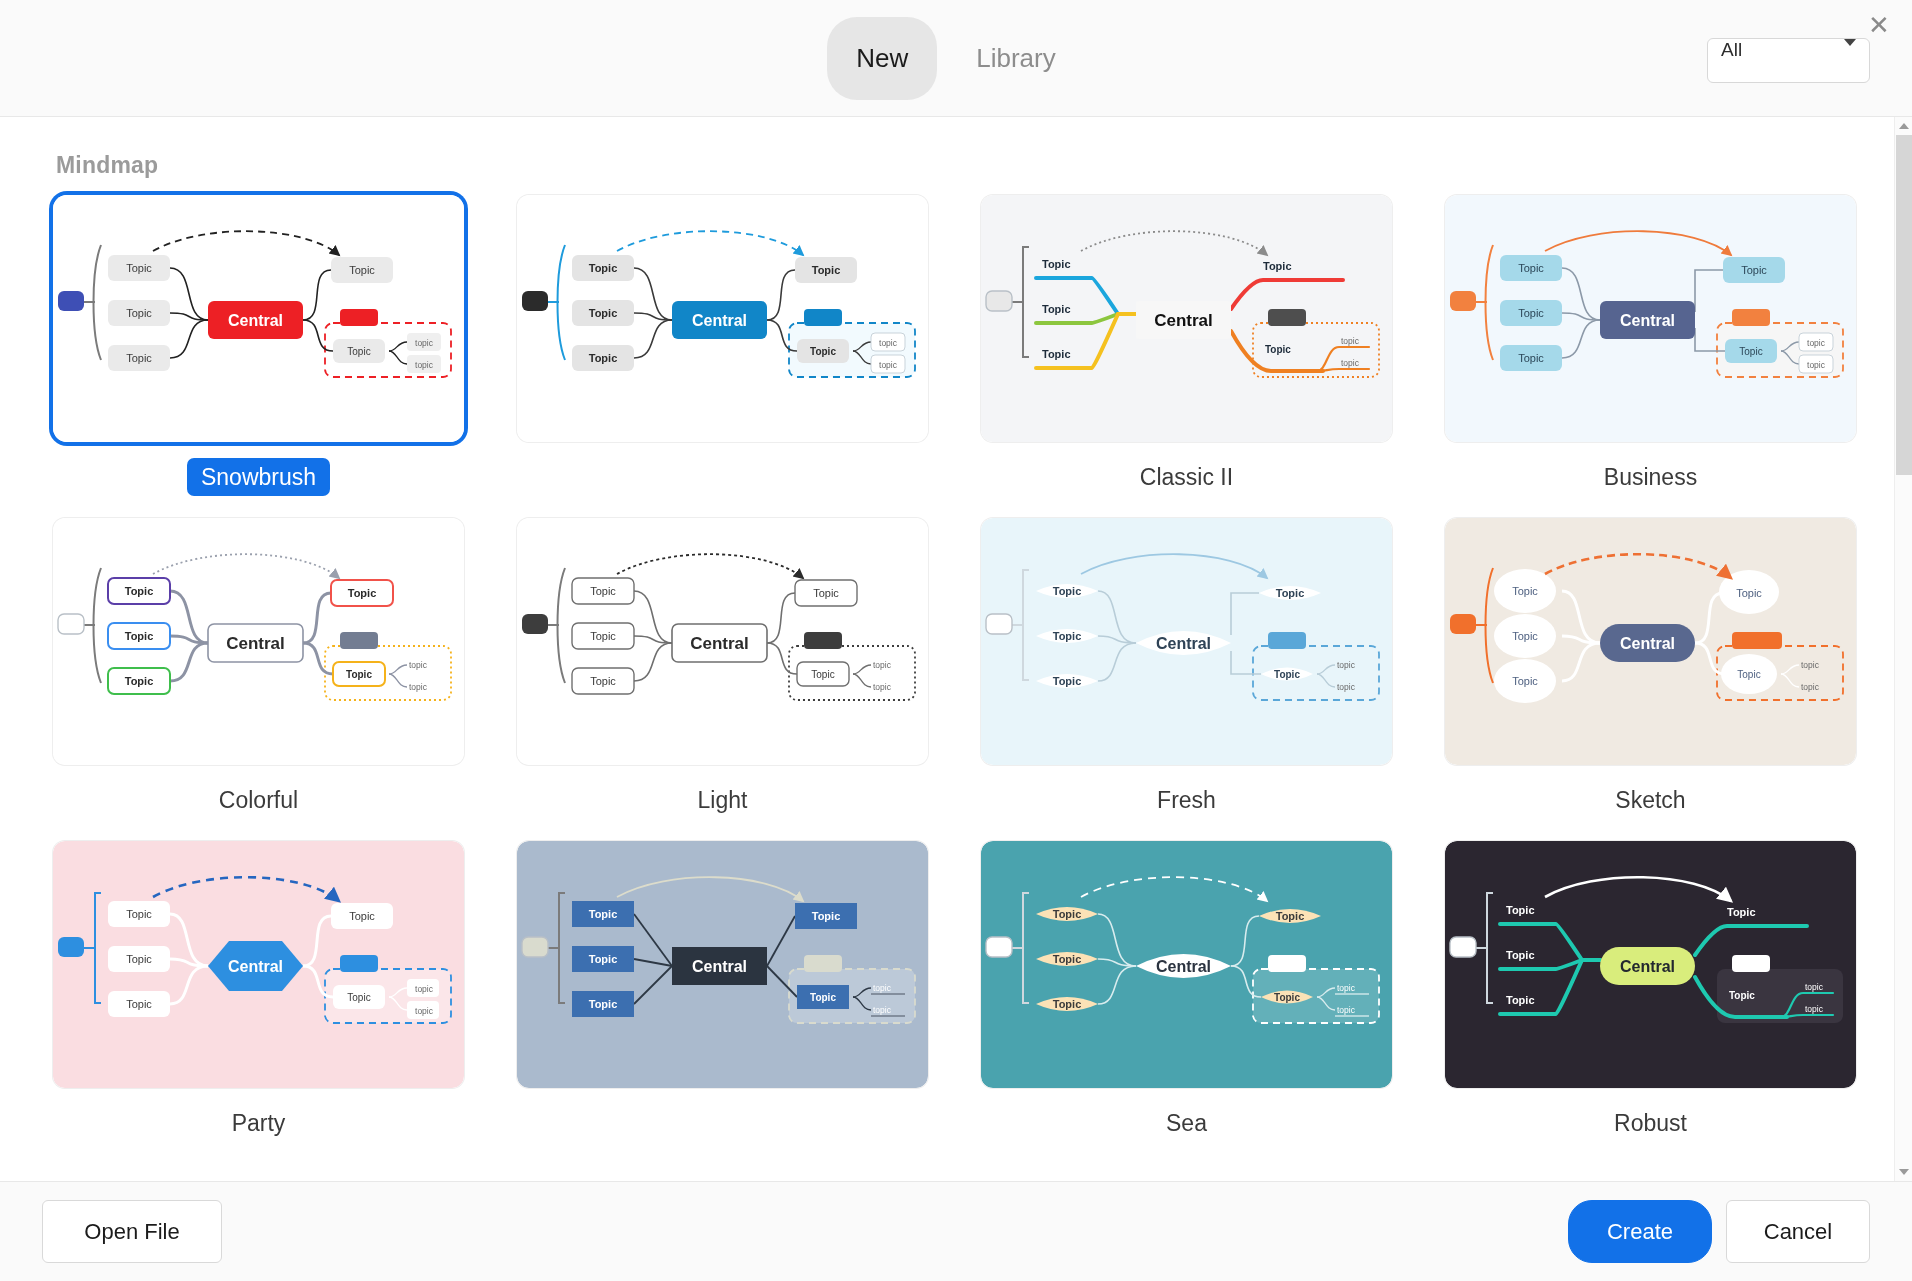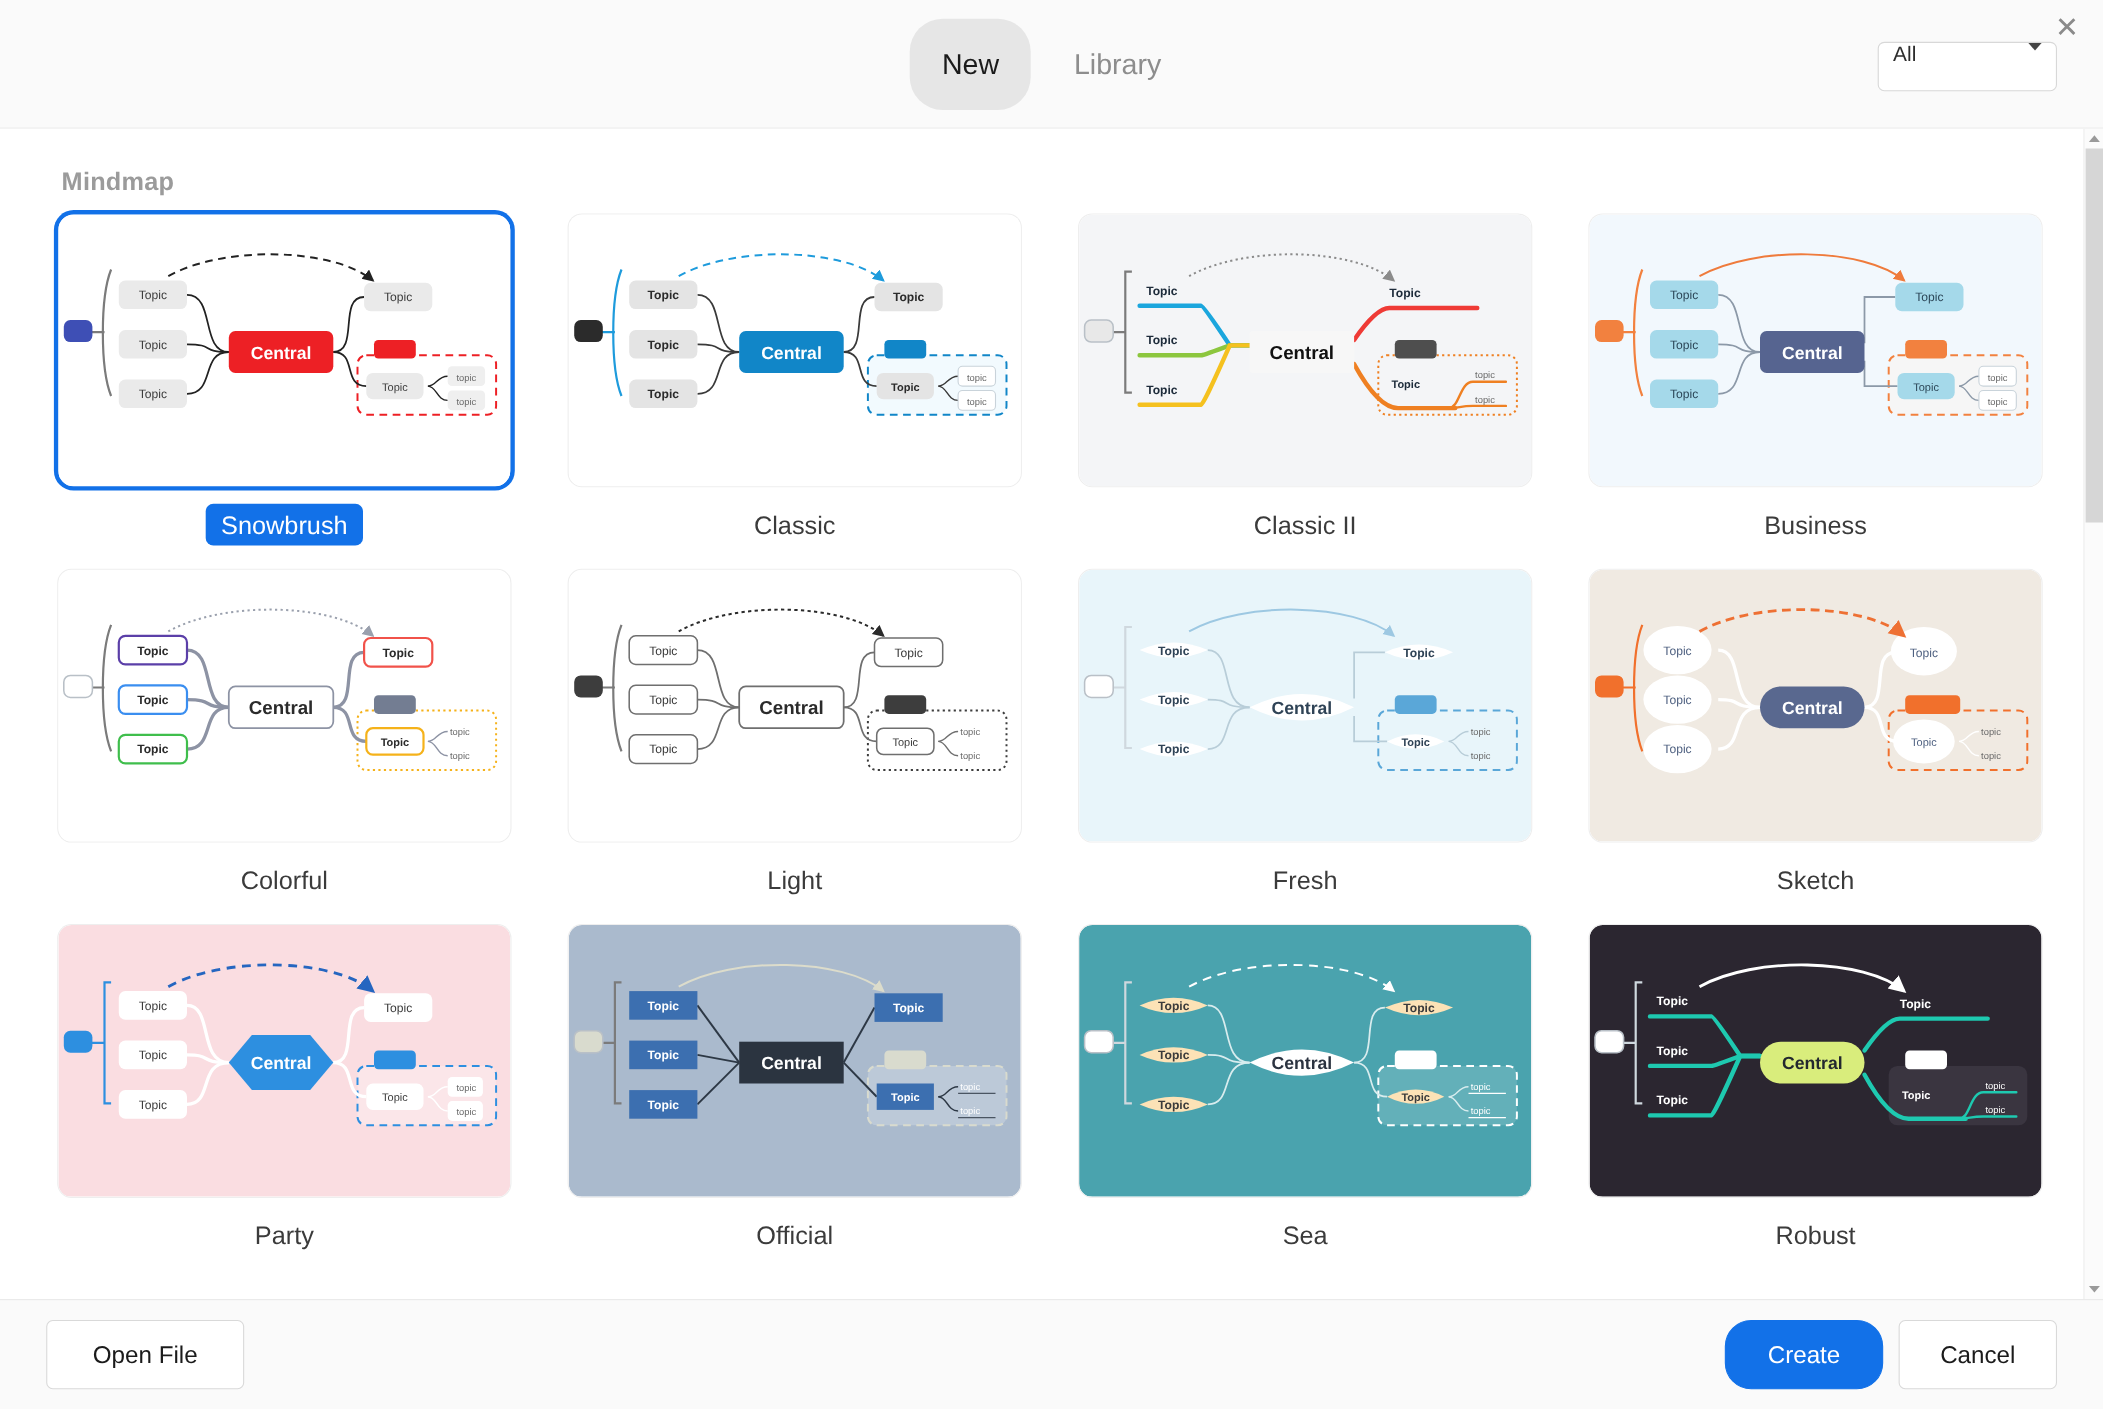--- a/index.html
+++ b/index.html
@@ -280,21 +280,20 @@
               <rect x="155" y="106" width="95" height="38" rx="6" fill="#1186c8" stroke="none" stroke-width="0"></rect>
               <text x="202.5" y="131" text-anchor="middle" font-family="Liberation Sans, sans-serif" font-size="16" font-weight="bold" fill="#ffffff">Central</text>
               <defs>
                 <marker id="arrow-Classic" markerWidth="7" markerHeight="7" refX="5" refY="3" orient="auto">
                   <path d="M0,0 L6,3 L0,6 z" fill="#1e9bdc"></path>
                 </marker>
               </defs>
               <path d="M 100 56 C 150 28 250 30 286 60" fill="none" stroke="#1e9bdc" stroke-width="1.8" stroke-dasharray="7,5" marker-end="url(#arrow-Classic)"></path>
             </svg>
           </div>
-          <div class="caption">Classic</div>
         </div>
         <div class="card">
           <div class="thumb">
             <svg viewBox="0 0 411 247" xmlns="http://www.w3.org/2000/svg">
               <rect x="0" y="0" width="411" height="247" rx="12" fill="#f4f5f7"></rect>
               <path d="M 55 83 H 111 Q 113 83 137 119 H 155" fill="none" stroke="#1ba6dd" stroke-width="4" stroke-linecap="round"></path>
               <path d="M 55 128 H 111 Q 113 128 137 119 H 155" fill="none" stroke="#8cc63e" stroke-width="4" stroke-linecap="round"></path>
               <path d="M 55 173 H 111 Q 113 173 137 119 H 155" fill="none" stroke="#f5c11f" stroke-width="4" stroke-linecap="round"></path>
               <path d="M 48 52 H 42 V 162 H 48" fill="none" stroke="#7b7b7b" stroke-width="2"></path>
               <line x1="28" y1="107" x2="42" y2="107" stroke="#7b7b7b" stroke-width="2"></line>
@@ -601,21 +600,20 @@
               <rect x="155" y="106" width="95" height="38" fill="#2b3440"></rect>
               <text x="202.5" y="131" text-anchor="middle" font-family="Liberation Sans, sans-serif" font-size="16" font-weight="bold" fill="#ffffff">Central</text>
               <defs>
                 <marker id="arrow-Official" markerWidth="7" markerHeight="7" refX="5" refY="3" orient="auto">
                   <path d="M0,0 L6,3 L0,6 z" fill="#dcdccb"></path>
                 </marker>
               </defs>
               <path d="M 100 56 C 150 28 250 30 286 60" fill="none" stroke="#dcdccb" stroke-width="1.8" stroke-dasharray="0" marker-end="url(#arrow-Official)"></path>
             </svg>
           </div>
-          <div class="caption">Official</div>
         </div>
         <div class="card">
           <div class="thumb">
             <svg viewBox="0 0 411 247" xmlns="http://www.w3.org/2000/svg">
               <rect x="0" y="0" width="411" height="247" rx="12" fill="#4aa3ae"></rect>
               <path d="M 117 73 C 141 73 127 125 155 125" fill="none" stroke="#d8ecee" stroke-width="1.6"></path>
               <path d="M 117 118 C 141 118 127 125 155 125" fill="none" stroke="#d8ecee" stroke-width="1.6"></path>
               <path d="M 117 163 C 141 163 127 125 155 125" fill="none" stroke="#d8ecee" stroke-width="1.6"></path>
               <path d="M 48 52 H 42 V 162 H 48" fill="none" stroke="#cfd8de" stroke-width="2"></path>
               <line x1="28" y1="107" x2="42" y2="107" stroke="#cfd8de" stroke-width="2"></line>

